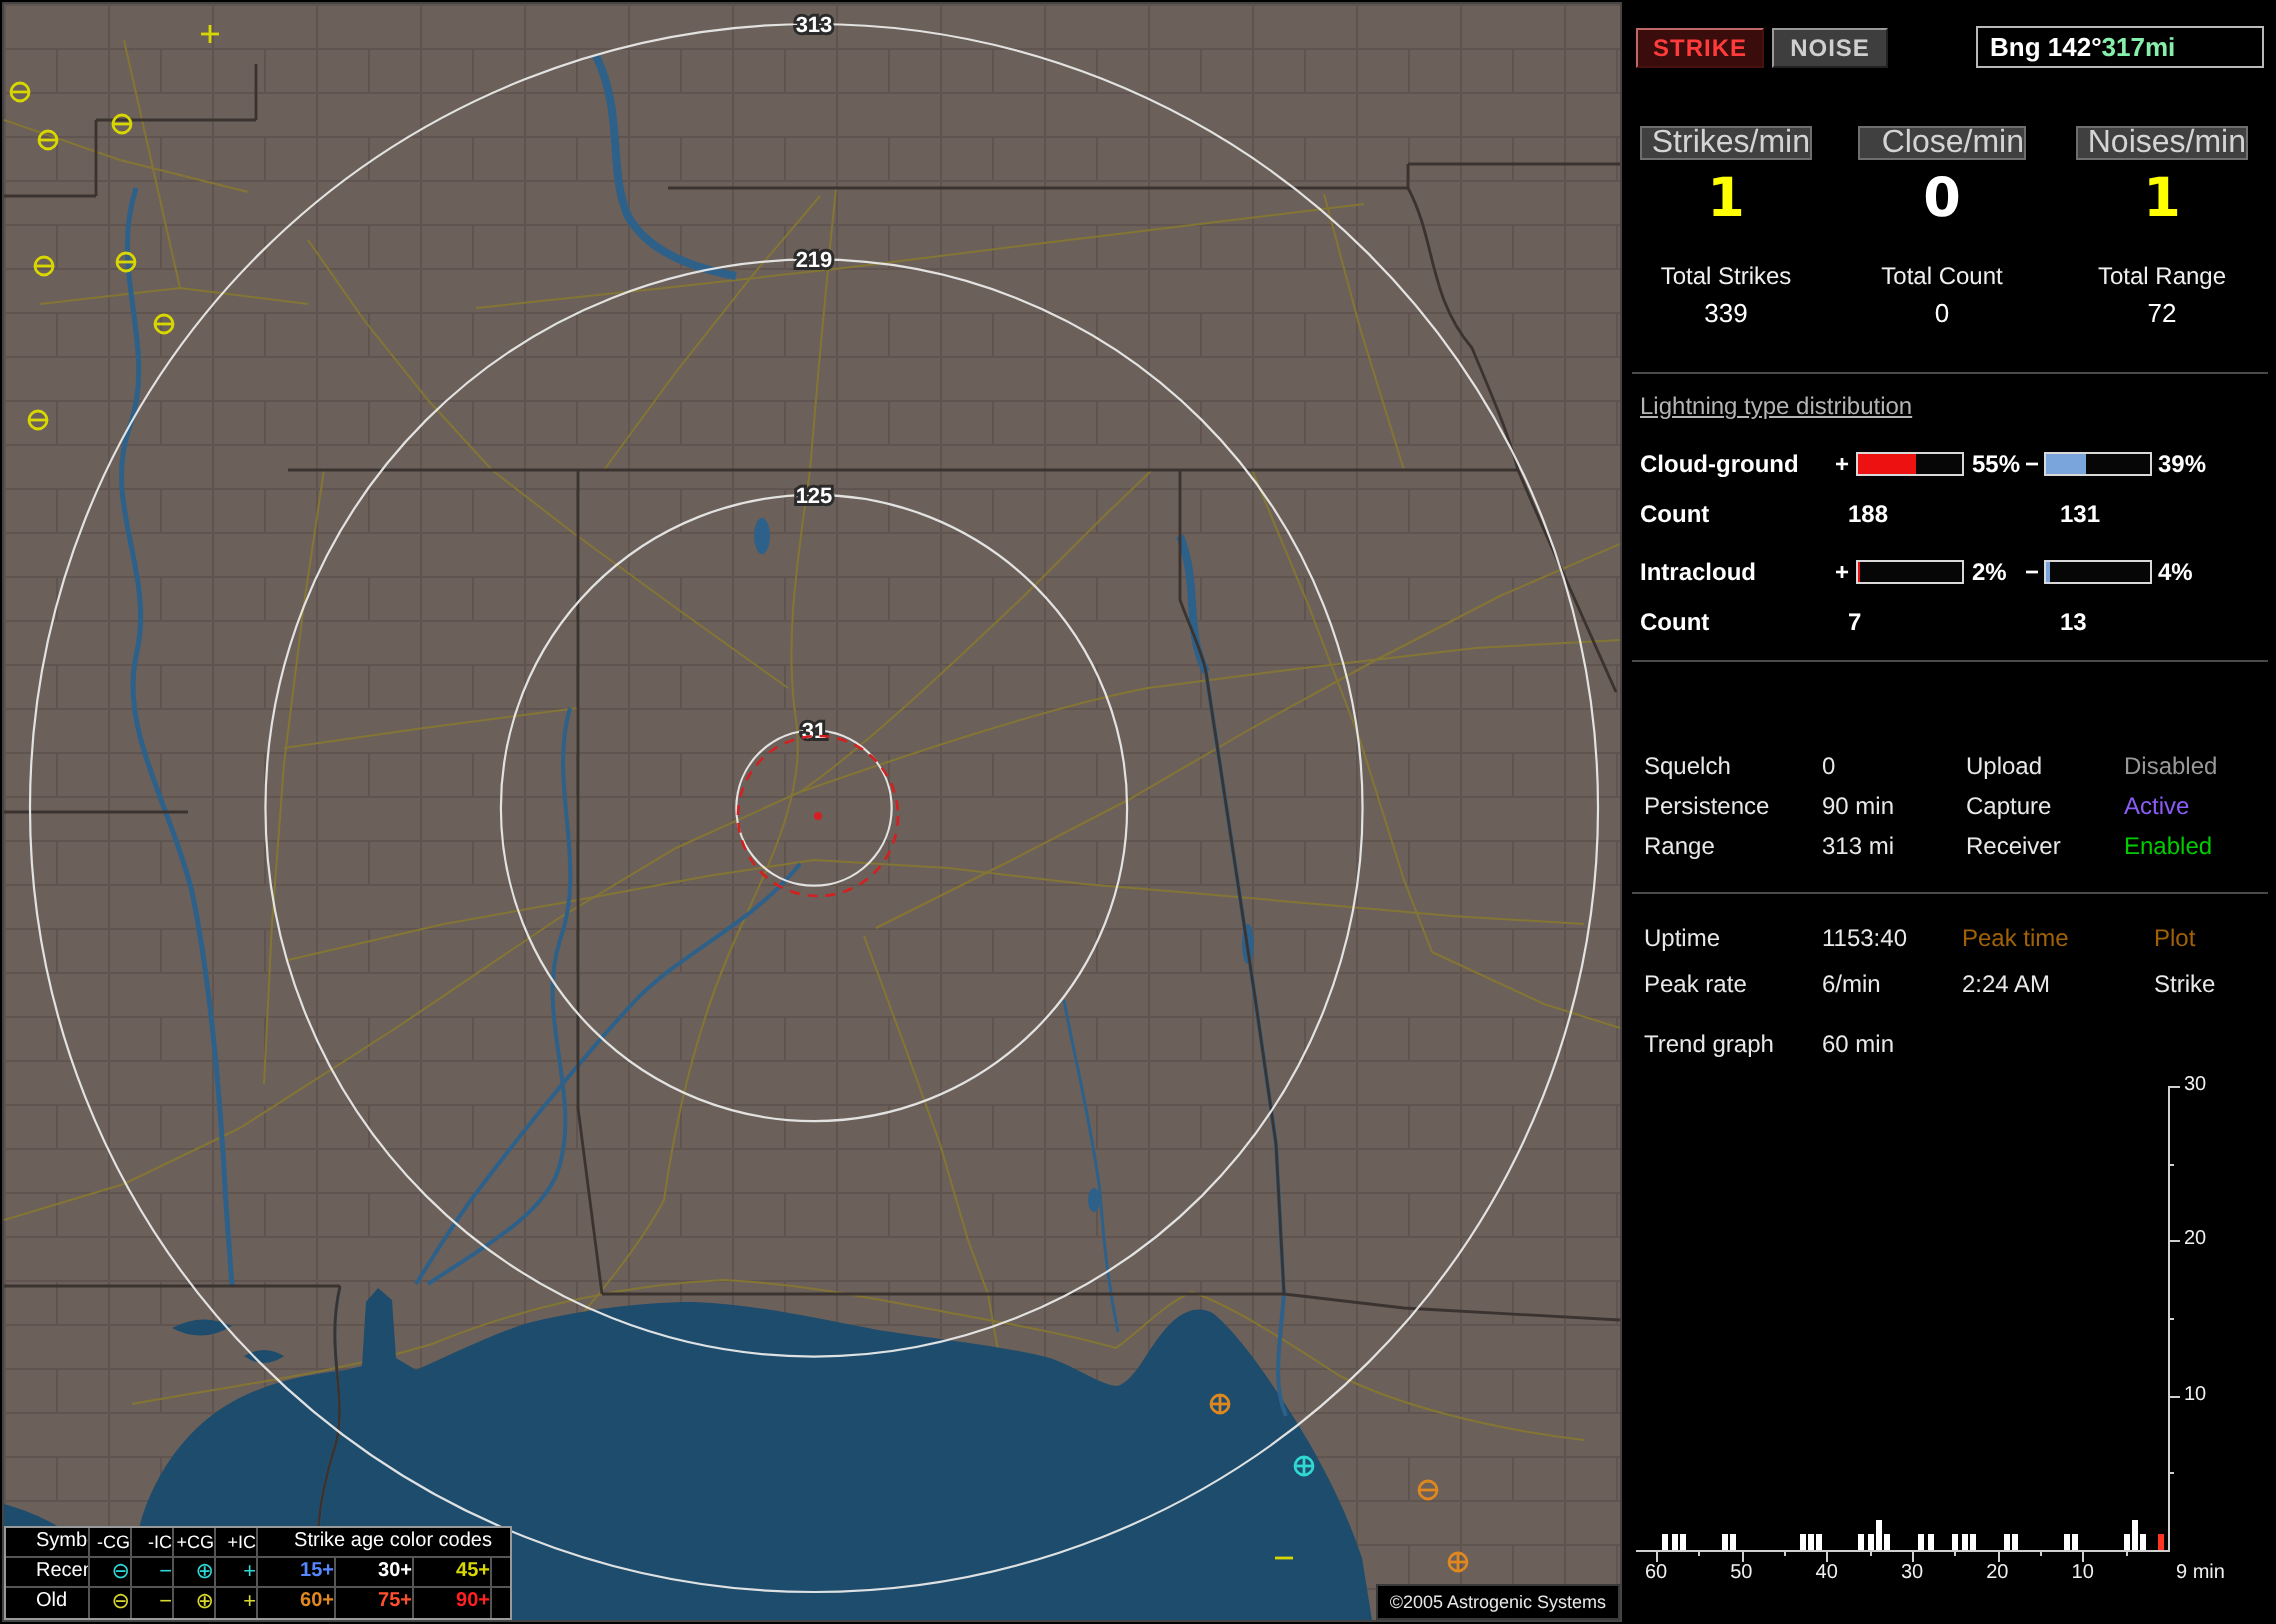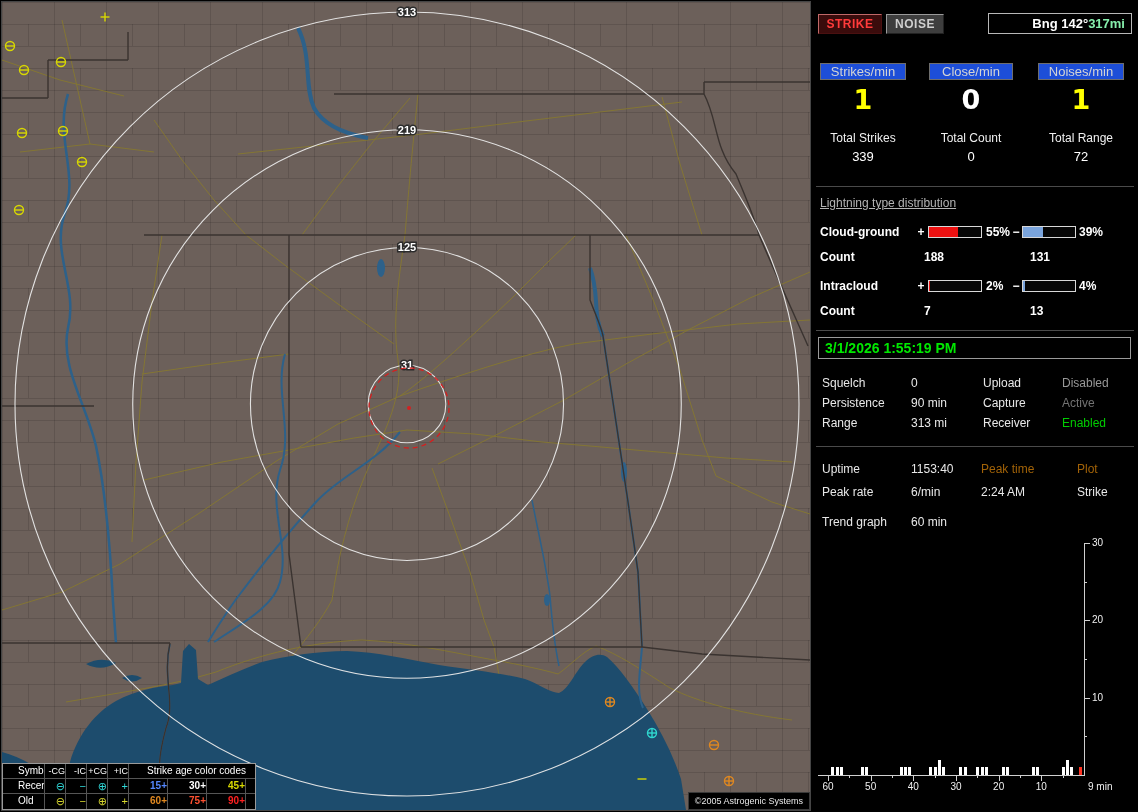--- a/index.html
+++ b/index.html
@@ -9,24 +9,24 @@
   .map-panel{position:absolute;left:2px;top:2px;width:808px;height:808px;
              background:#6c605a;outline:1px solid #454545}
   .side-panel{position:absolute;left:816px;top:0;width:322px;height:812px;
               background:#000;color:#e4e4e4}
   
   .btn{position:absolute;height:20px;text-align:center;line-height:18px;
        font-size:12px;font-weight:bold;letter-spacing:.5px;cursor:default}
   .strike{background:#3a0c0c;border:1px solid;border-color:#c06868 #4a1010 #4a1010 #c06868;color:#ff3b3b}
   .noise{background:#3e3e3e;border:1px solid;border-color:#9a9a9a #222 #222 #9a9a9a;color:#cfcfcf}
   .bng{position:absolute;height:21px;border:1px solid #b8b8b8;background:#000;
-       display:flex;justify-content:flex-end;align-items:center;
+       display:flex;justify-content:flex-start;align-items:center;
        padding:0 6px;font-size:13px;font-weight:bold;color:#fff}
-  .ratebox{position:absolute;height:17px;background:#1d4ed8;border:1px solid #6e6e6e;
-           color:#d4d4d4;font-size:13px;text-align:center;line-height:15px}
+  .ratebox{position:absolute;height:17px;background:#404040;border:1px solid #6e6e6e;
+           color:#d4d4d4;font-size:16px;text-align:right;line-height:15px}
   .bignum{position:absolute;width:100px;text-align:center;font-size:27px;
           font-weight:bold;font-family:"DejaVu Sans",sans-serif}
   .tlabel{position:absolute;width:100px;text-align:center;font-size:12px;color:#f0f0f0}
   .tval{position:absolute;width:100px;text-align:center;font-size:13px;color:#fff}
   .sep{position:absolute;left:0;width:318px;height:1px;background:#4a4a4a}
   .dist-title{position:absolute;font-size:12px;color:#b4b4b4;text-decoration:underline}
   .lab{position:absolute;font-size:12px;color:#e8e8e8;white-space:nowrap}
   .b{font-weight:bold;color:#fff}
   .ctr{text-align:center}
   .dim{color:#a16207}
@@ -286,31 +286,30 @@
   <div class="pbar" style="left:206px;top:280px">
     <div class="pfill" style="width: 4%; background: rgb(122, 164, 220);"></div>
   </div>
   <div class="lab b" style="left:263px;top:279px">4%</div>
 
   <div class="lab b" style="left:4px;top:304px">Count</div>
   <div class="lab b" style="left:108px;top:304px">7</div>
   <div class="lab b" style="left:214px;top:304px">13</div>
 
   <div class="sep" style="top:330px"></div>
-  <div class="dtbox" style="left:2px;top:337px;width:313px">3/1/2026 1:55:19 PM</div>
 
   <div class="lab" style="left:6px;top:376px">Squelch</div>
   <div class="lab" style="left:95px;top:376px">0</div>
   <div class="lab" style="left:167px;top:376px">Upload</div>
   <div class="lab" style="left: 246px; top: 376px; color: rgb(152, 152, 152);">Disabled</div>
 
   <div class="lab" style="left:6px;top:396px">Persistence</div>
   <div class="lab" style="left:95px;top:396px">90 min</div>
   <div class="lab" style="left:167px;top:396px">Capture</div>
-  <div class="lab" style="left: 246px; top: 396px; color: #737373;">Active</div>
+  <div class="lab" style="left: 246px; top: 396px; color: #8b5cf6;">Active</div>
 
   <div class="lab" style="left:6px;top:416px">Range</div>
   <div class="lab" style="left:95px;top:416px">313 mi</div>
   <div class="lab" style="left:167px;top:416px">Receiver</div>
   <div class="lab" style="left: 246px; top: 416px; color: rgb(0, 204, 0);">Enabled</div>
 
   <div class="sep" style="top:446px"></div>
 
   <div class="lab" style="left:6px;top:462px">Uptime</div>
   <div class="lab" style="left:95px;top:462px">1153:40</div>

